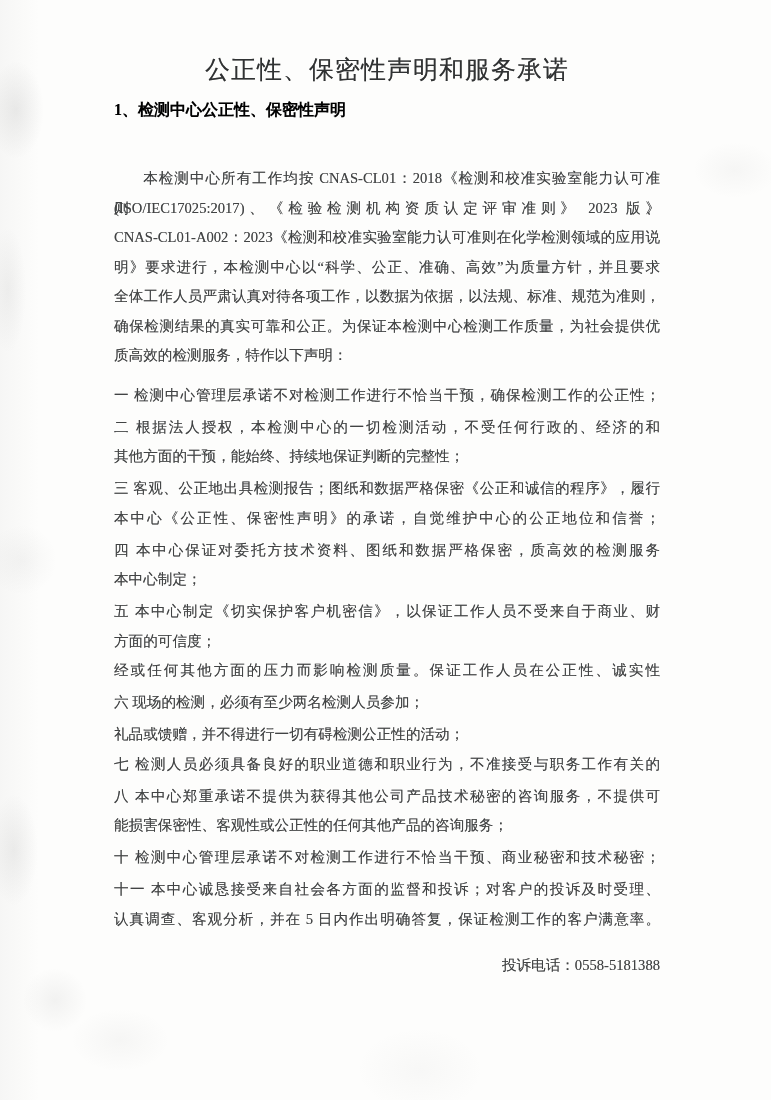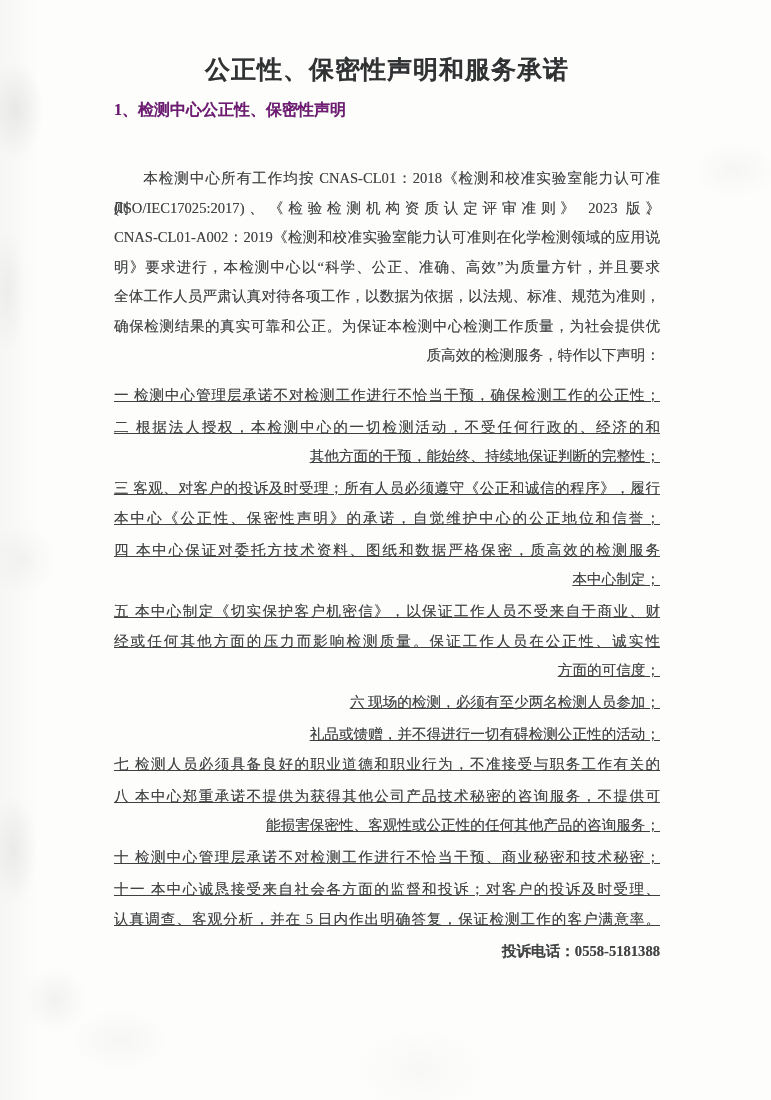--- a/index.html
+++ b/index.html
@@ -34,113 +34,111 @@
     position: absolute;
     top: 0; left: 0;
     width: 771px;
     height: 1100px;
     box-sizing: border-box;
     padding: 54px 111px 0 114px;
     color: #3f4040;
   }
   .title {
     font-size: 25px;
-    font-weight: bold;
+    font-weight: normal;
     color: #303233;
     text-align: center;
     margin: 0 0 12px 0;
     line-height: 32px;
     letter-spacing: 1px;
     text-shadow: 0 0 0.6px rgba(60,60,60,0.55);
   }
   .heading {
     font-size: 16px;
     font-weight: bold;
-    color: #701a75;
+    color: #000000;
     margin: 0 0 13px 0;
     line-height: 24px;
     text-shadow: 0 0 0.5px rgba(60,60,60,0.5);
   }
   .para, .items, .ln {
     font-size: 14.6px;
   }
   .ln {
     line-height: 29.5px;
     height: 29.5px;
     white-space: nowrap;
     color: #414344;
     text-shadow: 0 0 0.5px rgba(70,70,70,0.55);
-    text-align: right;
   }
   
   .ln.j {
     white-space: normal;
     text-align: justify;
     text-align-last: justify;
     text-justify: inter-character;
   }
   .ln.ind { text-indent: 2em; margin-top: 42px; }
-  .items { margin-top: 10px; text-decoration: underline; }
+  .items { margin-top: 10px; }
   .item { margin-bottom: 2.5px; }
   .footer-line {
-    margin-top: 3px;
+    margin-top: 17px;
     font-size: 14.6px;
     line-height: 29.5px;
     text-align: right;
     color: #414344;
     text-shadow: 0 0 0.5px rgba(70,70,70,0.55);
-    font-weight: bold;
   }
 </style>
 </head>
 <body>
 
 <div class="scan-noise"></div>
 
 <div class="page">
 
   <h1 class="title">公正性、保密性声明和服务承诺</h1>
 
   <h2 class="heading">1、检测中心公正性、保密性声明</h2>
 
   <div class="para">
     <div class="ln j ind">本检测中心所有工作均按 CNAS-CL01：2018《检测和校准实验室能力认可准则》</div>
     <div class="ln j">(ISO/IEC17025:2017)、《检验检测机构资质认定评审准则》 2023 版、</div>
-    <div class="ln j">CNAS-CL01-A002：2019《检测和校准实验室能力认可准则在化学检测领域的应用说</div>
+    <div class="ln j">CNAS-CL01-A002：2023《检测和校准实验室能力认可准则在化学检测领域的应用说</div>
     <div class="ln j">明》要求进行，本检测中心以“科学、公正、准确、高效”为质量方针，并且要求</div>
     <div class="ln j">全体工作人员严肃认真对待各项工作，以数据为依据，以法规、标准、规范为准则，</div>
     <div class="ln j">确保检测结果的真实可靠和公正。为保证本检测中心检测工作质量，为社会提供优</div>
     <div class="ln">质高效的检测服务，特作以下声明：</div>
   </div>
 
   <div class="items">
 
     <div class="item">
       <div class="ln j">一 检测中心管理层承诺不对检测工作进行不恰当干预，确保检测工作的公正性；</div>
     </div>
 
     <div class="item">
       <div class="ln j">二 根据法人授权，本检测中心的一切检测活动，不受任何行政的、经济的和</div>
       <div class="ln">其他方面的干预，能始终、持续地保证判断的完整性；</div>
     </div>
 
     <div class="item">
-      <div class="ln j">三 客观、对客户的投诉及时受理；所有人员必须遵守《公正和诚信的程序》，履行</div>
+      <div class="ln j">三 客观、公正地出具检测报告；图纸和数据严格保密《公正和诚信的程序》，履行</div>
       <div class="ln j">本中心《公正性、保密性声明》的承诺，自觉维护中心的公正地位和信誉；</div>
     </div>
 
     <div class="item">
       <div class="ln j">四 本中心保证对委托方技术资料、图纸和数据严格保密，质高效的检测服务</div>
       <div class="ln">本中心制定；</div>
     </div>
 
     <div class="item">
       <div class="ln j">五 本中心制定《切实保护客户机密信》，以保证工作人员不受来自于商业、财</div>
+      <div class="ln">方面的可信度；</div>
       <div class="ln j">经或任何其他方面的压力而影响检测质量。保证工作人员在公正性、诚实性</div>
-      <div class="ln">方面的可信度；</div>
     </div>
 
     <div class="item">
       <div class="ln">六 现场的检测，必须有至少两名检测人员参加；</div>
     </div>
 
     <div class="item">
       <div class="ln">礼品或馈赠，并不得进行一切有碍检测公正性的活动；</div>
       <div class="ln j">七 检测人员必须具备良好的职业道德和职业行为，不准接受与职务工作有关的</div>
     </div>

